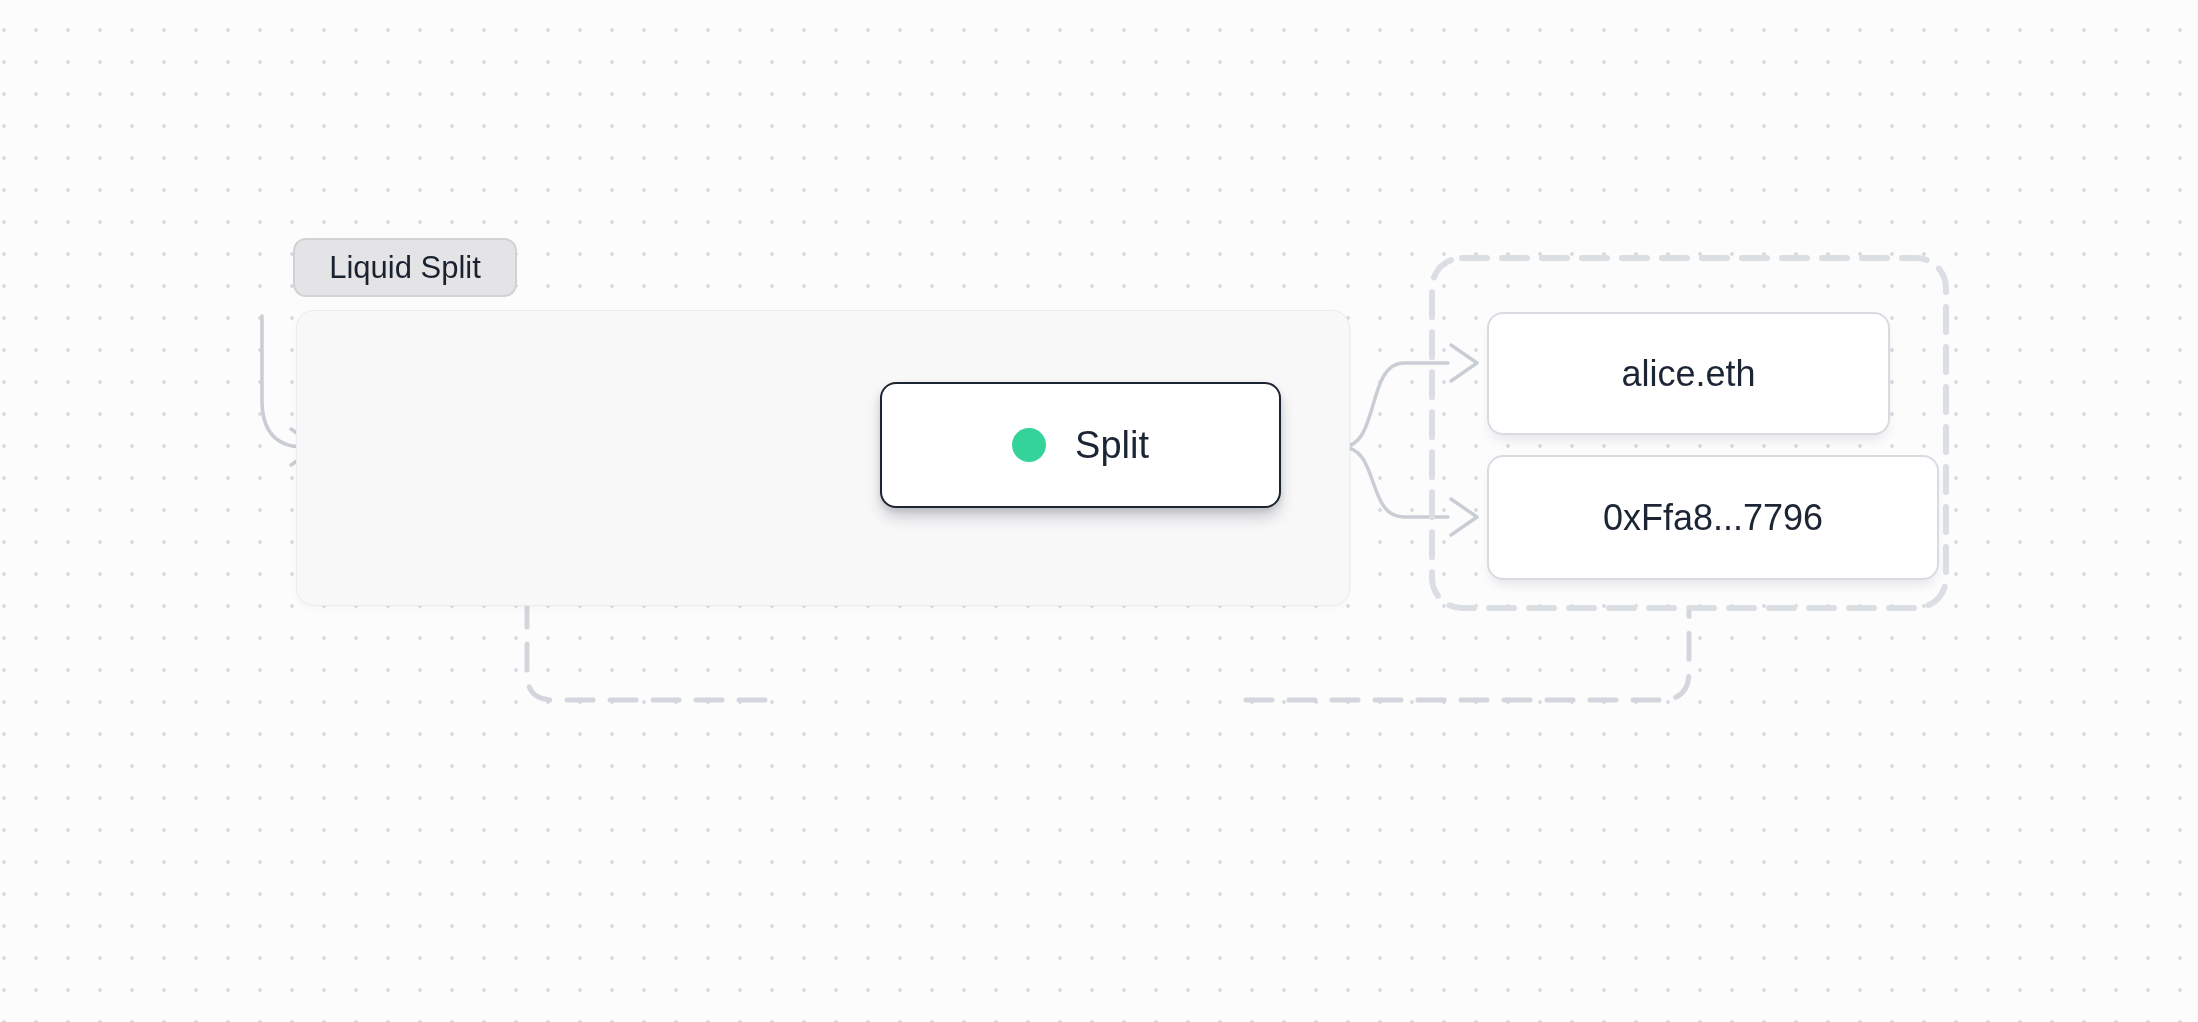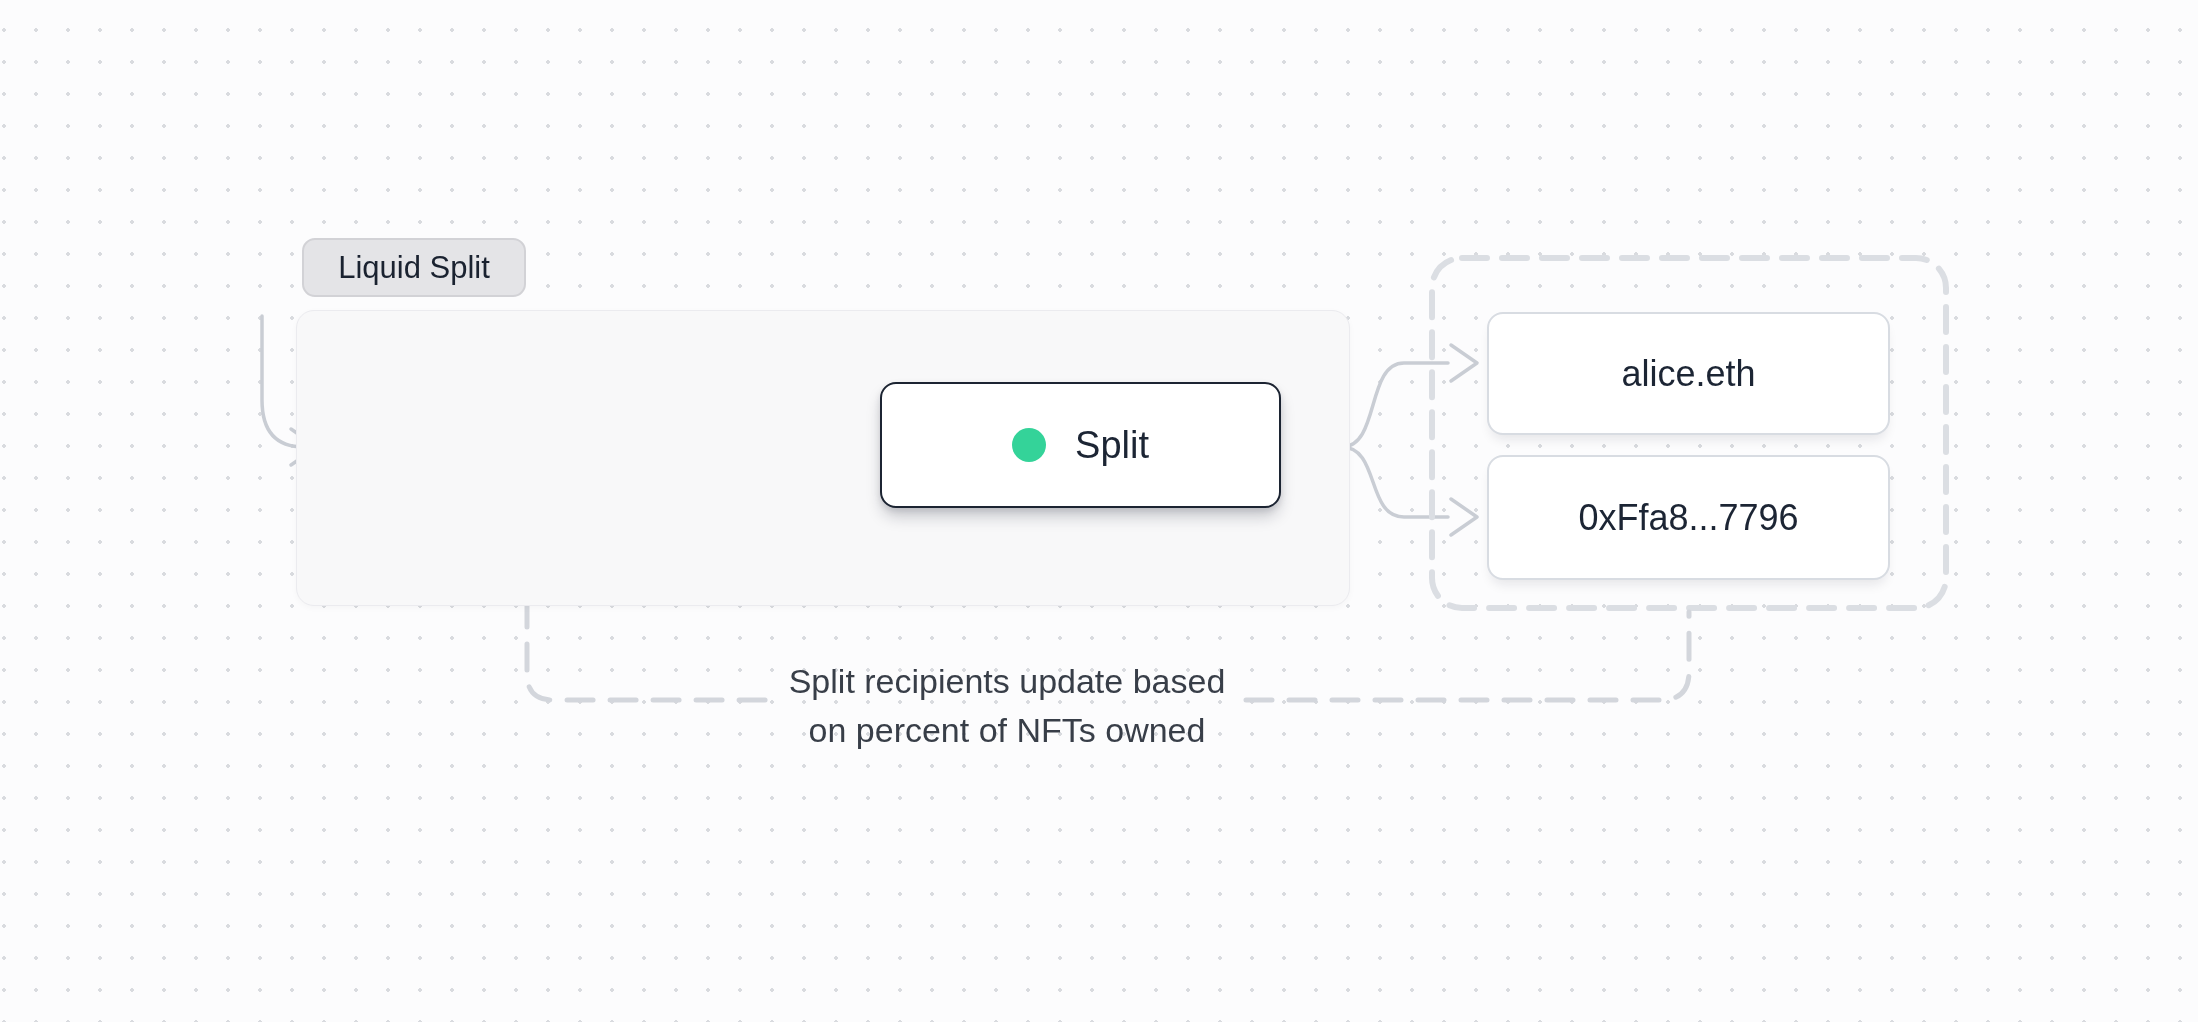--- a/index.html
+++ b/index.html
@@ -39,21 +39,21 @@
   }
   .dashed-group {
     fill: none;
     stroke: #dbdee3;
     stroke-width: 6px;
     stroke-linecap: round;
     stroke-dasharray: 25 15;
   }
   .badge {
     position: absolute;
-    left: 302px; top: 238px;
+    left: 293px; top: 238px;
     width: 224px; height: 59px;
     box-sizing: border-box;
     background: #e4e4e7;
     border: 2px solid #d2d2d6;
     border-radius: 13px;
     display: flex;
     align-items: center;
     justify-content: center;
     font-size: 31px;
     font-weight: 500;
@@ -86,21 +86,21 @@
     box-shadow: 0 10px 16px -2px rgba(16,24,40,0.22), 0 3px 6px rgba(16,24,40,0.10);
   }
   .node-light {
     border: 2px solid #d8dce2;
     font-size: 36px;
     box-shadow: 0 8px 12px -4px rgba(16,24,40,0.10);
   }
   .node-nft      { left: 325px; top: 382px; width: 405px; height: 126px; }
   .node-split    { left: 880px; top: 382px; width: 401px; height: 126px; gap: 29px; }
   .node-alice    { left: 1487px; top: 312px; width: 403px; height: 123px; }
-  .node-address  { left: 1487px; top: 455px; width: 403px; height: 125px; }
+  .node-address  { left: 1487px; top: 455px; width: 452px; height: 125px; }
   .status-dot {
     width: 34px; height: 34px;
     border-radius: 50%;
     background: #34d399;
     flex: 0 0 auto;
   }
   .caption {
     position: absolute;
     left: 757px; top: 657px;
     width: 500px;
@@ -158,18 +158,14 @@
   </div>
 
   <div class="node node-light node-alice">
     <span>alice.eth</span>
   </div>
 
   <div class="node node-light node-address">
     <span>0xFfa8...7796</span>
   </div>
 
-  <div class="caption">
-    <div>Split recipients update based</div>
-    <div>on percent of NFTs owned</div>
-  </div>
 
 </div>
 
 </body></html>

